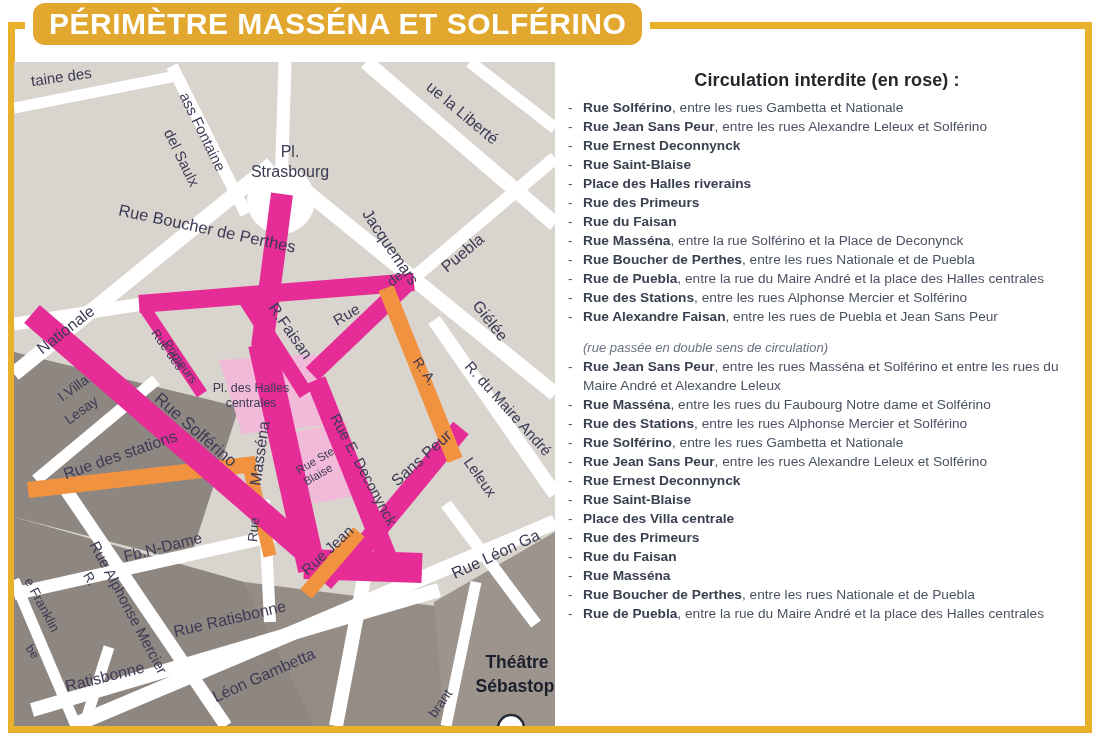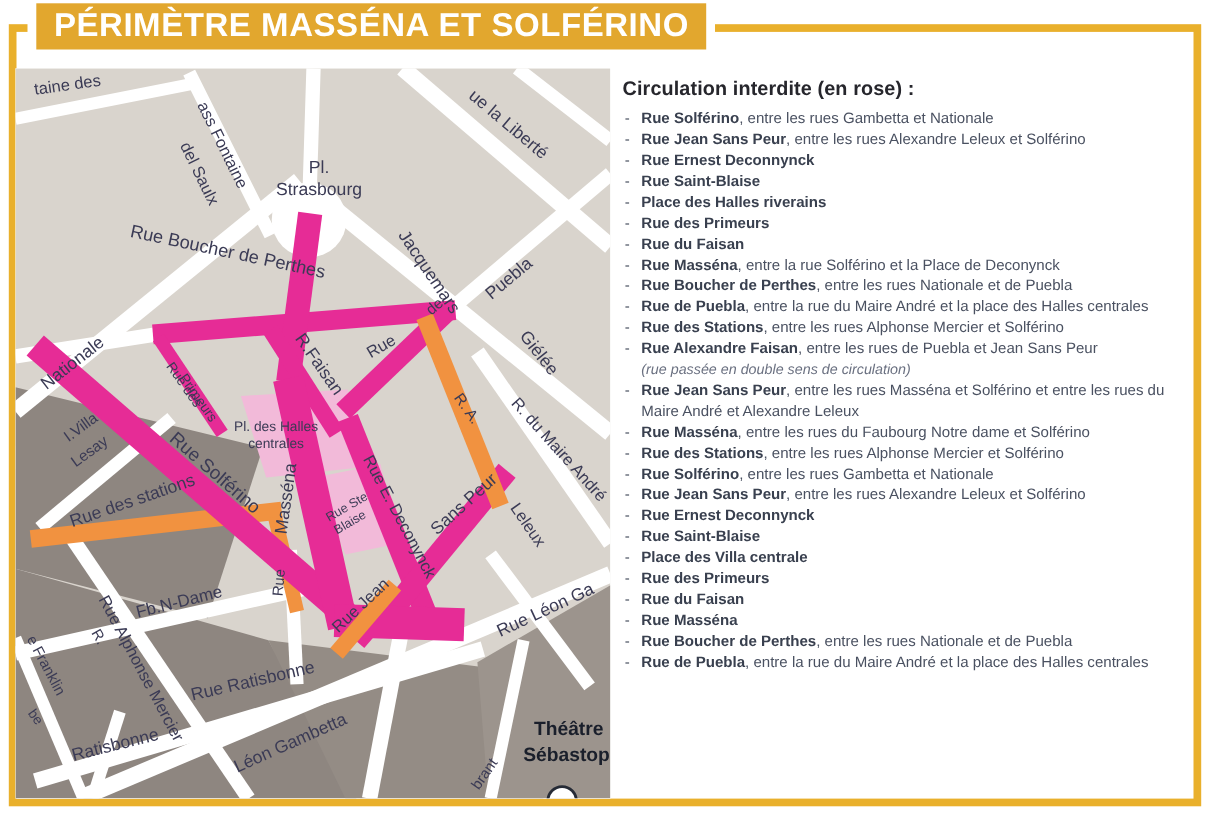--- a/index.html
+++ b/index.html
@@ -3,35 +3,35 @@
 <meta charset="utf-8">
 <style>
   html,body{margin:0;padding:0;background:#ffffff;}
   #page{position:relative;width:1100px;height:739px;background:#ffffff;overflow:hidden;
         font-family:"Liberation Sans",sans-serif;}
   
   #frame{position:absolute;left:8px;top:22px;right:8px;bottom:6px;
          border:7px solid #E9B02C;pointer-events:none;}
   
   #banner{position:absolute;left:33px;top:3px;height:42px;background:#E2A72E;
-          display:flex;align-items:center;padding:0 16px;box-shadow:0 0 0 8px #ffffff;z-index:5;}
+          display:flex;align-items:center;padding:0 16px;box-shadow:0 0 0 8px #ffffff;z-index:5;border-radius:12px;}
   #banner .t{color:#ffffff;font-weight:bold;font-size:30px;letter-spacing:.5px;white-space:nowrap;}
   
   #map{position:absolute;left:14px;top:62px;width:541px;height:664px;overflow:hidden;background:#ffffff;}
   #map svg{display:block;}
   
   #panel{position:absolute;left:566px;top:70px;width:522px;color:#4A5161;}
-  #panel h2{font-size:18px;font-weight:bold;color:#26262C;margin:15px 0 7px 0;letter-spacing:.1px;}
+  #panel h2{font-size:18px;font-weight:bold;color:#26262C;margin:15px 0 7px 0;letter-spacing:.1px;text-align:center;}
   #panel h2:first-child{margin-top:0;}
   #panel ul{list-style:none;margin:0;padding:0;}
   #panel li{display:flex;font-size:13.7px;line-height:19px;}
   #panel .dash{flex:none;width:15px;padding-left:2px;color:#4A5161;}
   #panel .txt{flex:1;}
   #panel b{color:#39404F;}
-  #panel .note{display:block;font-style:italic;color:#6A7080;font-size:13px;}
+  #panel .note{display:block;font-style:italic;color:#6A7080;font-size:13px;margin-top:12px;}
   .maplbl{fill:#3B3B55;font-family:"Liberation Sans",sans-serif;}
   .maplbl.bold{fill:#1A1F2B;font-weight:bold;}
 </style>
 </head>
 <body>
 
 <div id="page">
 
   <div id="frame"></div>
 

